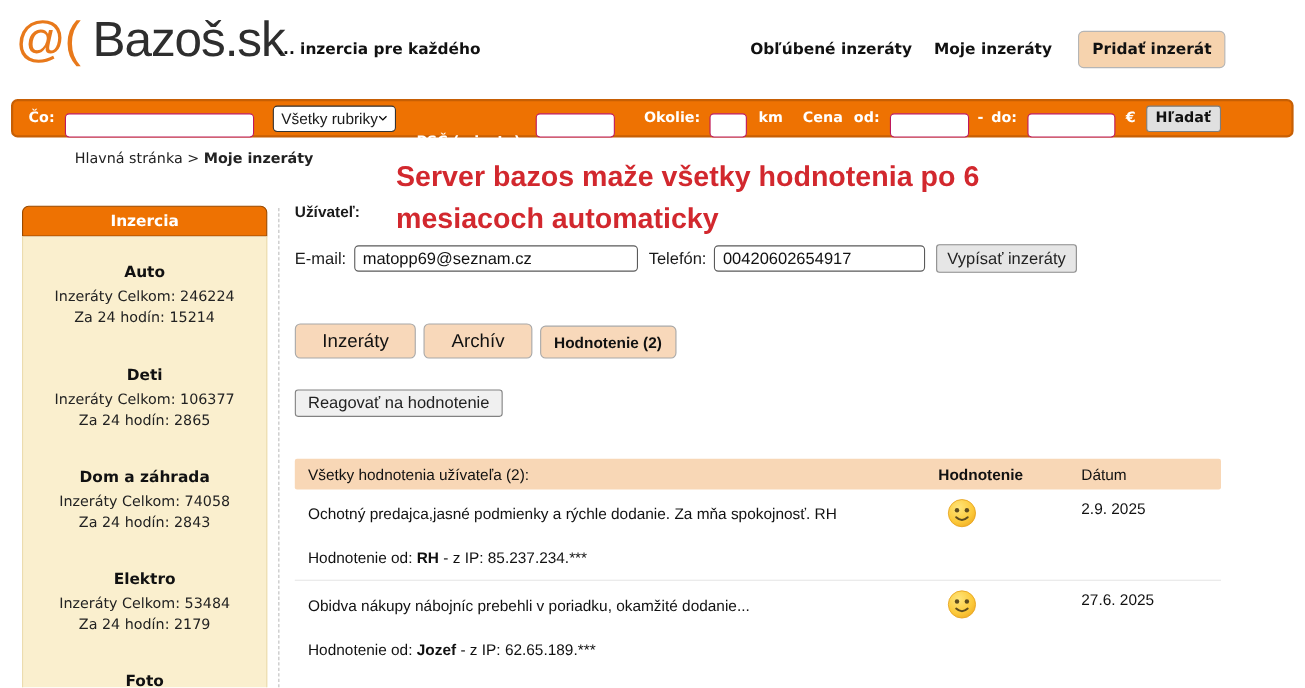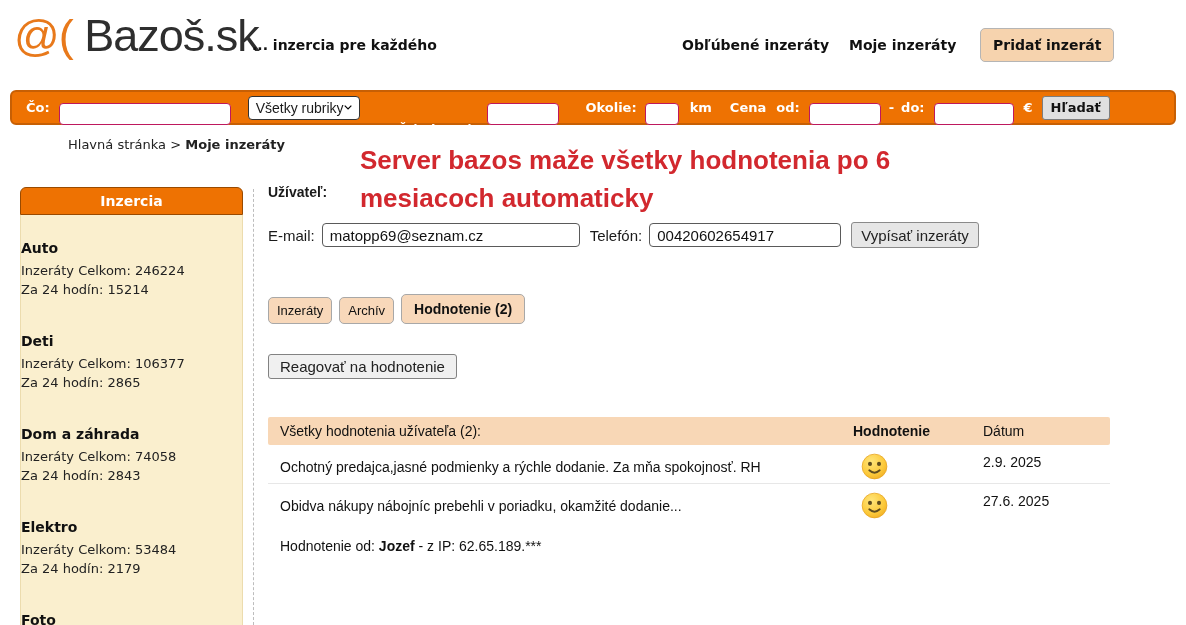--- a/index.html
+++ b/index.html
@@ -26,37 +26,37 @@
   
   .breadcrumb { position: absolute; left: 28px; top: 137px; font-size: 13px; color: #222; margin-left: 40px; }
   .breadcrumb .current { font-weight: bold; }
 
   
   .annotation { position: absolute; left: 360px; top: 141px; font-family: "Liberation Sans", sans-serif; font-size: 26px; font-weight: bold; color: #d2282e; line-height: 38px; }
 
   
   .sidebar { position: absolute; left: 20px; top: 187px; width: 223px; }
   .sidebar-header { background: #ee7202; border: 1px solid #994a00; border-radius: 6px 6px 0 0; color: #fff; font-size: 14px; font-weight: bold; text-align: center; padding: 5px 0; }
-  .sidebar-body { background: #faefce; border-left: 1px solid #ecdcae; border-right: 1px solid #ecdcae; height: 410px; padding-top: 25px; text-align: left; overflow: hidden; }
+  .sidebar-body { background: #faefce; border-left: 1px solid #ecdcae; border-right: 1px solid #ecdcae; height: 410px; padding-top: 25px; text-align: center; overflow: hidden; }
   .cat { margin-bottom: 34px; }
   .cat-name { font-size: 14px; font-weight: bold; color: #111; margin-bottom: 4px; line-height: 17px; cursor: pointer; }
   .cat-line { font-size: 13px; color: #222; line-height: 19px; }
   .v-divider { position: absolute; left: 253px; top: 189px; height: 436px; border-left: 1px dashed #bdbdbd; }
 
   
   .user-label { position: absolute; left: 268px; top: 184px; font-family: "Liberation Sans", sans-serif; font-size: 14px; font-weight: bold; }
   .email-row { position: absolute; left: 268px; top: 222px; display: flex; align-items: center; font-family: "Liberation Sans", sans-serif; font-size: 15px; }
   .txt-input { height: 24px; border: 1px solid #5a5a5a; border-radius: 4px; font-family: "Liberation Sans", sans-serif; font-size: 15px; padding: 0 7px; color: #111; }
   .email-input { width: 258px; margin-left: 7px; }
   .phone-label { margin-left: 10px; }
   .phone-input { width: 192px; margin-left: 7px; }
   .btn-list { margin-left: 10px; height: 26px; background: #e6e6e6; border: 1px solid #8a8a8a; border-radius: 3px; font-family: "Liberation Sans", sans-serif; font-size: 15px; color: #222; padding: 0 9px; cursor: pointer; }
 
   .tabs { position: absolute; left: 268px; top: 294px; display: flex; align-items: flex-end; gap: 7px; }
-  .tab { background: #f8d8ba; border: 1px solid #a8a8a8; border-radius: 5px; padding: 5px 8px; font-size: 13px; color: #111; cursor: pointer; }
+  .tab { background: #f8d8ba; border: 1px solid #a8a8a8; border-radius: 5px; padding: 5px 24px; font-size: 17px; color: #111; cursor: pointer; }
   .tab.active { font-weight: bold; font-size: 14px; padding: 6px 12px; }
 
   .btn-respond { position: absolute; left: 268px; top: 354px; background: #f0f0f0; border: 1px solid #828282; border-radius: 3px; font-family: "Liberation Sans", sans-serif; font-size: 15px; color: #222; padding: 3px 11px; cursor: pointer; }
 
   
   .ratings { position: absolute; left: 268px; top: 417px; width: 842px; font-family: "Liberation Sans", sans-serif; }
   .r-header { display: flex; align-items: center; background: #f8d7b6; border-radius: 2px; padding: 6px 12px; font-size: 14px; color: #111; }
   .col-msg { flex: 1; }
   .col-rating { width: 130px; }
   .col-date { width: 115px; }
@@ -193,20 +193,24 @@
     <span class="col-rating">
       <svg class="smiley" width="27" height="27" viewBox="0 0 36 36">
         <circle cx="18" cy="18" r="16.5" fill="url(#sg)" stroke="#e5a21d" stroke-width="1"></circle>
         <circle cx="12" cy="14.5" r="2.7" fill="#5f4c1e"></circle>
         <circle cx="24" cy="14.5" r="2.7" fill="#5f4c1e"></circle>
         <path d="M11 23 q7 6.5 14 0" stroke="#5f4c1e" stroke-width="2.4" fill="none" stroke-linecap="round"></path>
       </svg>
     </span>
     <span class="col-date">2.9. 2025</span>
   </div>
+  <div class="r-from">
+    <span>Hodnotenie od:</span>
+    <b>RH</b><span> - z IP: 85.237.234.***</span>
+  </div>
 
   <div class="r-row r-sep">
     <span class="col-msg">Obidva nákupy nábojníc prebehli v poriadku, okamžité dodanie...</span>
     <span class="col-rating">
       <svg class="smiley" width="27" height="27" viewBox="0 0 36 36">
         <circle cx="18" cy="18" r="16.5" fill="url(#sg)" stroke="#e5a21d" stroke-width="1"></circle>
         <circle cx="12" cy="14.5" r="2.7" fill="#5f4c1e"></circle>
         <circle cx="24" cy="14.5" r="2.7" fill="#5f4c1e"></circle>
         <path d="M11 23 q7 6.5 14 0" stroke="#5f4c1e" stroke-width="2.4" fill="none" stroke-linecap="round"></path>
       </svg>

